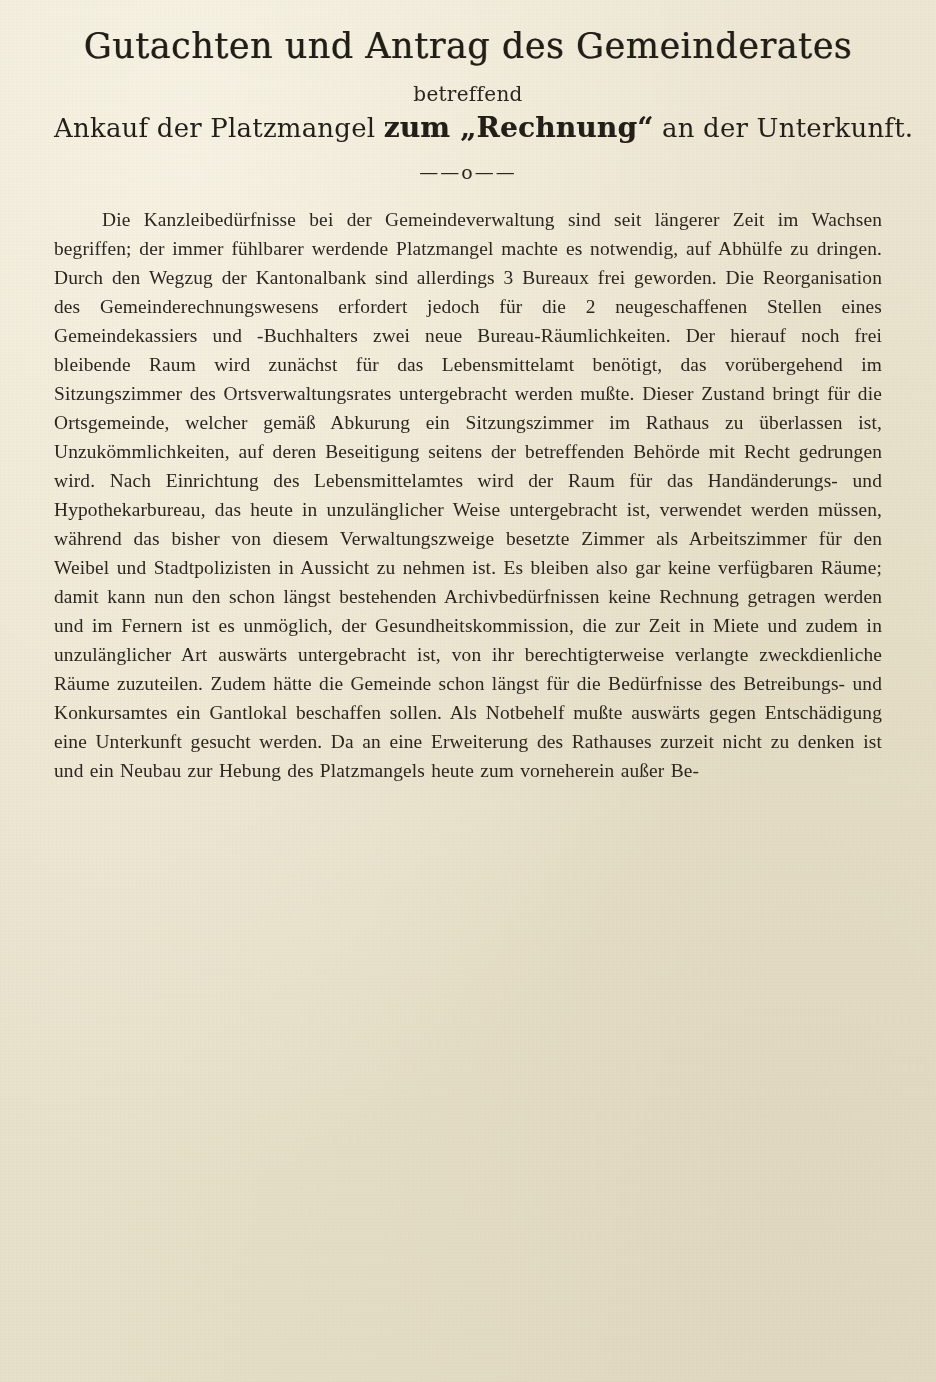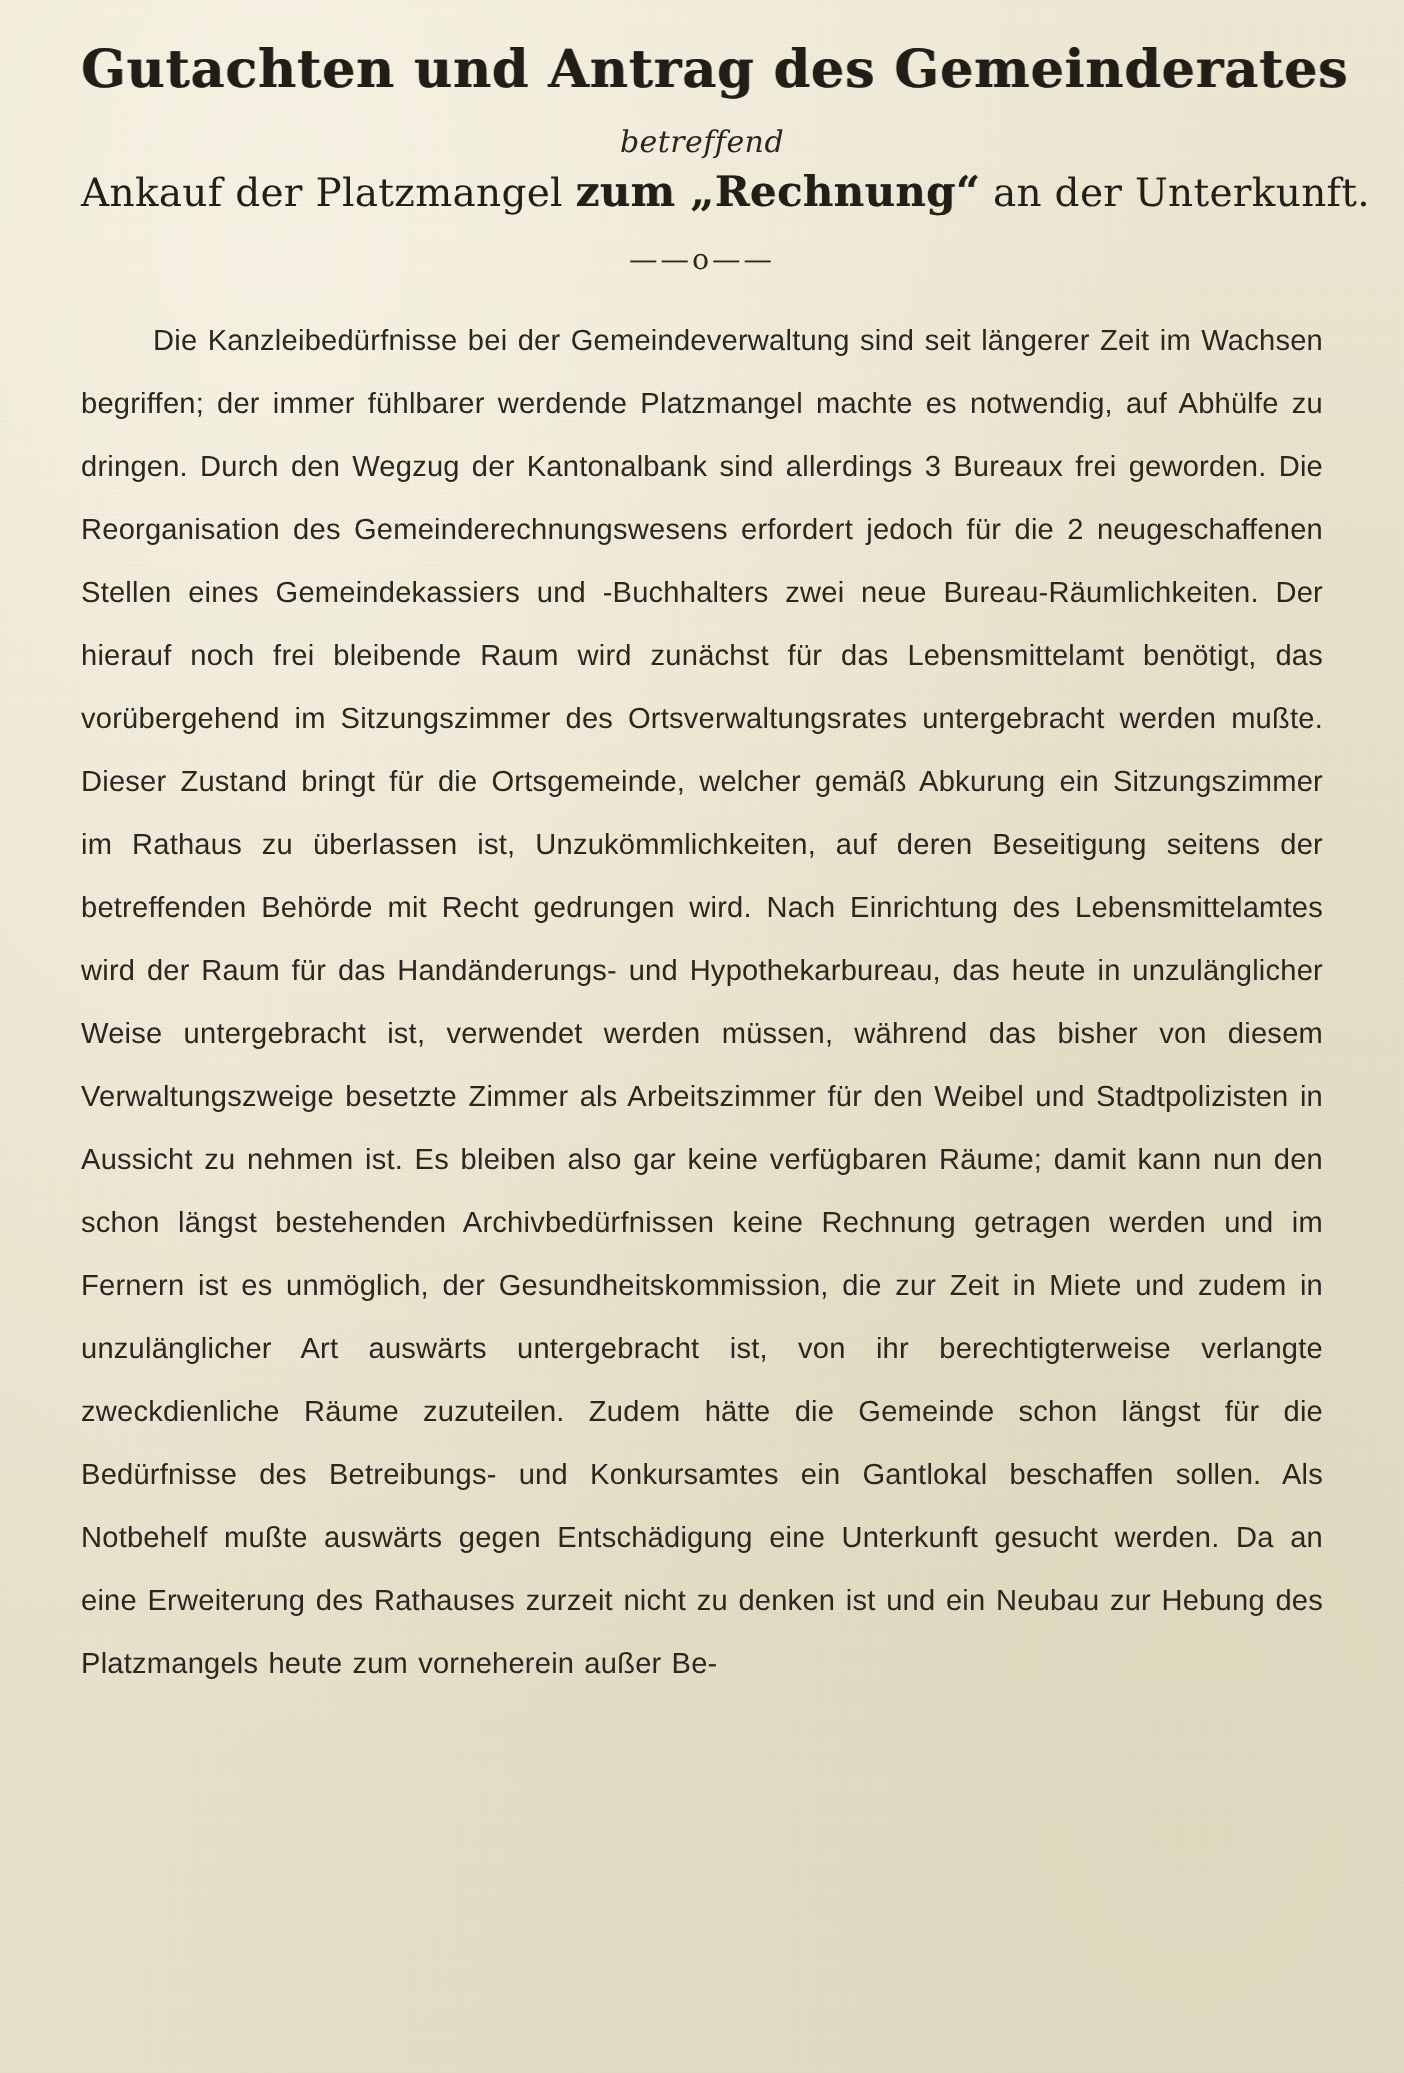--- a/index.html
+++ b/index.html
@@ -34,40 +34,39 @@
       repeating-linear-gradient(0deg, rgba(120,110,85,0.05) 0px, rgba(120,110,85,0.05) 1px, rgba(0,0,0,0) 1px, rgba(0,0,0,0) 3px),
       repeating-linear-gradient(90deg, rgba(120,110,85,0.04) 0px, rgba(120,110,85,0.04) 1px, rgba(0,0,0,0) 1px, rgba(0,0,0,0) 4px);
   }
   .content {
     position: relative;
     z-index: 2;
   }
 
   
   .headline {
-    text-align: left;
+    text-align: center;
     font-family: "DejaVu Serif", serif;
-    font-weight: bold;
+    font-weight: normal;
     font-size: 35px;
     line-height: 1.06;
     letter-spacing: 0.5px;
     color: #211d17;
     text-shadow: 0.5px 0 0 rgba(33,29,23,0.55), -0.5px 0 0 rgba(33,29,23,0.25);
     margin: 6px 0 17px 0;
     white-space: nowrap;
   }
   .subline {
     text-align: center;
     font-family: "DejaVu Serif", serif;
     font-size: 20px;
     line-height: 1.2;
     margin: 12px 0 6px 0;
     color: #2a251e;
     letter-spacing: 0.3px;
-    font-style: italic;
   }
   .headline2 {
     text-align: center;
     font-family: "DejaVu Serif", serif;
     font-size: 26px;
     line-height: 1.12;
     color: #221e18;
     letter-spacing: 0.2px;
     margin: 6px 0 0 0;
     white-space: nowrap;
@@ -87,23 +86,23 @@
   }
   .salutation {
     font-family: "DejaVu Serif", serif;
     font-size: 21px;
     letter-spacing: 3px;
     margin: 0 0 16px 0;
     padding-left: 120px;
     color: #262119;
   }
   .body-text {
-    font-family: Liberation Sans, sans-serif;
+    font-family: Liberation Serif, serif;
     font-size: 19.4px;
-    line-height: 42px;
+    line-height: 29px;
     text-align: justify;
     text-justify: inter-word;
     letter-spacing: 0.15px;
     word-spacing: 1.2px;
     color: #2b2620;
     text-indent: 48px;
     margin: 0;
     hyphens: manual;
   }
   

